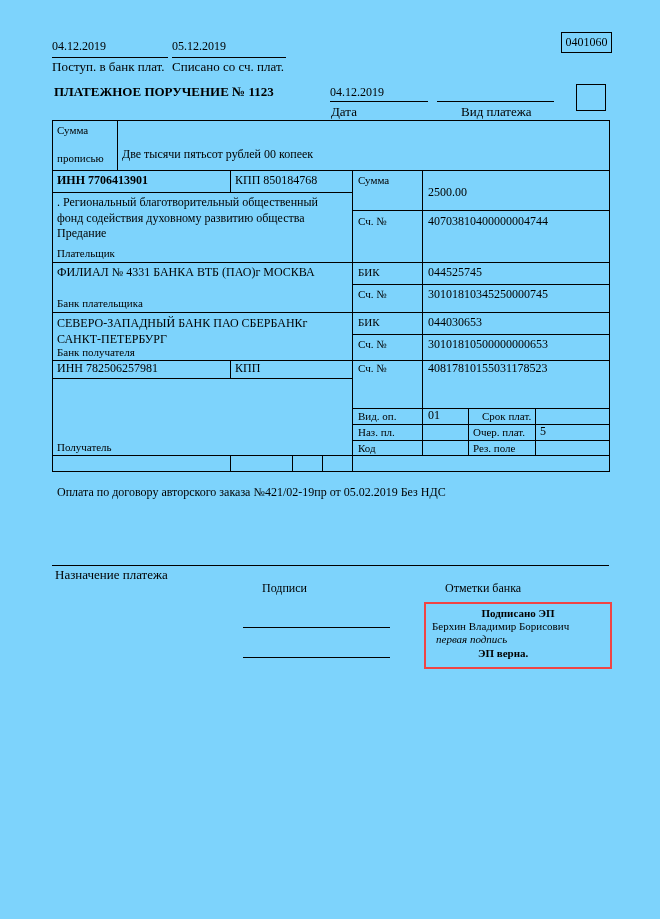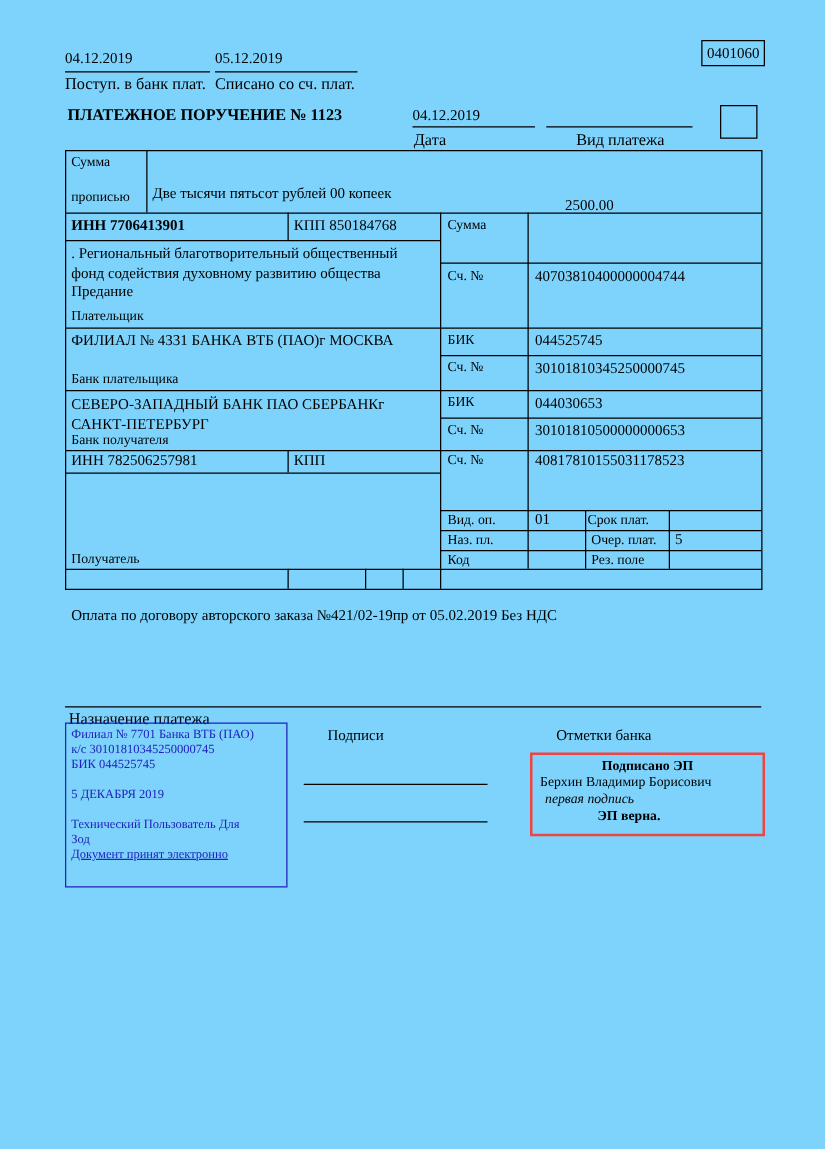--- a/index.html
+++ b/index.html
@@ -79,21 +79,21 @@
   <div class="vl" style="left:322px;top:455px;height:16px;"></div>
   <div class="vl" style="left:352px;top:455px;height:16px;"></div>
 
   <div class="t s11" style="left:57px;top:124px;">Сумма</div>
   <div class="t s11" style="left:57px;top:152px;">прописью</div>
   <div class="t" style="left:122px;top:124px;margin-top:24px;">Две тысячи пятьсот рублей 00 копеек</div>
 
   <div class="t" style="left:57px;top:174px;font-weight:bold;">ИНН 7706413901</div>
   <div class="t" style="left:235px;top:174px;">КПП 850184768</div>
   <div class="t s11" style="left:358px;top:174px;">Сумма</div>
-  <div class="t" style="left:428px;top:158px;margin-left:24px;">2500.00</div>
+  <div class="t" style="left:428px;top:186px;">2500.00</div>
 
   <div class="tw" style="left:57px;top:195px;width:290px;">. Региональный благотворительный общественный фонд содействия духовному развитию общества Предание</div>
   <div class="t s11" style="left:358px;top:215px;">Сч. №</div>
   <div class="t" style="left:428px;top:215px;">40703810400000004744</div>
   <div class="t s11" style="left:57px;top:247px;">Плательщик</div>
 
   <div class="t" style="left:57px;top:266px;">ФИЛИАЛ № 4331 БАНКА ВТБ (ПАО)г МОСКВА</div>
   <div class="t s11" style="left:358px;top:266px;">БИК</div>
   <div class="t" style="left:428px;top:266px;">044525745</div>
   <div class="t s11" style="left:358px;top:288px;">Сч. №</div>
@@ -108,40 +108,31 @@
   <div class="t s11" style="left:57px;top:346px;">Банк получателя</div>
 
   <div class="t" style="left:57px;top:362px;">ИНН 782506257981</div>
   <div class="t" style="left:235px;top:362px;">КПП</div>
   <div class="t s11" style="left:358px;top:362px;">Сч. №</div>
   <div class="t" style="left:428px;top:362px;">40817810155031178523</div>
   <div class="t s11" style="left:57px;top:441px;">Получатель</div>
 
   <div class="t s11" style="left:358px;top:410px;">Вид. оп.</div>
   <div class="t" style="left:428px;top:409px;">01</div>
-  <div class="t s11" style="left:470px;top:410px;">Срок плат.</div>
+  <div class="t s11" style="left:482px;top:410px;">Срок плат.</div>
   <div class="t s11" style="left:358px;top:426px;">Наз. пл.</div>
   <div class="t s11" style="left:473px;top:426px;">Очер. плат.</div>
   <div class="t" style="left:540px;top:425px;">5</div>
   <div class="t s11" style="left:358px;top:442px;">Код</div>
   <div class="t s11" style="left:473px;top:442px;">Рез. поле</div>
 
   <div class="t" style="left:57px;top:486px;">Оплата по договору авторского заказа №421/02-19пр от 05.02.2019 Без НДС</div>
   <div class="hl" style="left:52px;top:565px;width:557px;"></div>
   <div class="t small" style="left:55px;top:568px;">Назначение платежа</div>
 
-  <div class="stamp">
-    <div>Филиал № 7701 Банка ВТБ (ПАО)</div>
-    <div>к/с 30101810345250000745</div>
-    <div>БИК 044525745</div>
-    <div class="gap12">5 ДЕКАБРЯ 2019</div>
-    <div class="gap12">Технический Пользователь Для</div>
-    <div>Зод</div>
-    <div class="u">Документ принят электронно</div>
-  </div>
 
   <div class="t" style="left:262px;top:582px;">Подписи</div>
   <div class="hl" style="left:243px;top:627px;width:147px;"></div>
   <div class="hl" style="left:243px;top:657px;width:147px;"></div>
 
   <div class="t" style="left:445px;top:582px;">Отметки банка</div>
   <div class="epbox">
     <div class="b center">Подписано ЭП</div>
     <div>Берхин Владимир Борисович</div>
     <div class="i" style="padding-left:4px;">первая подпись</div>

